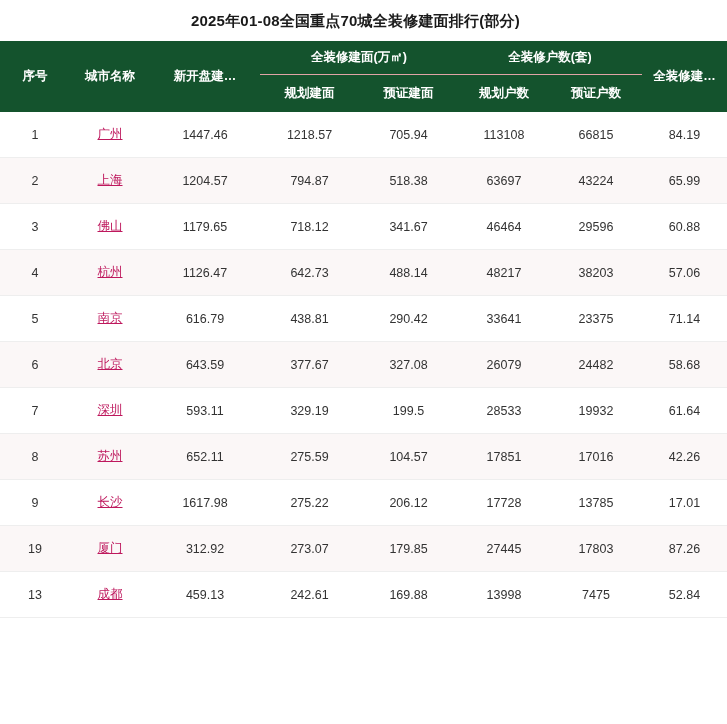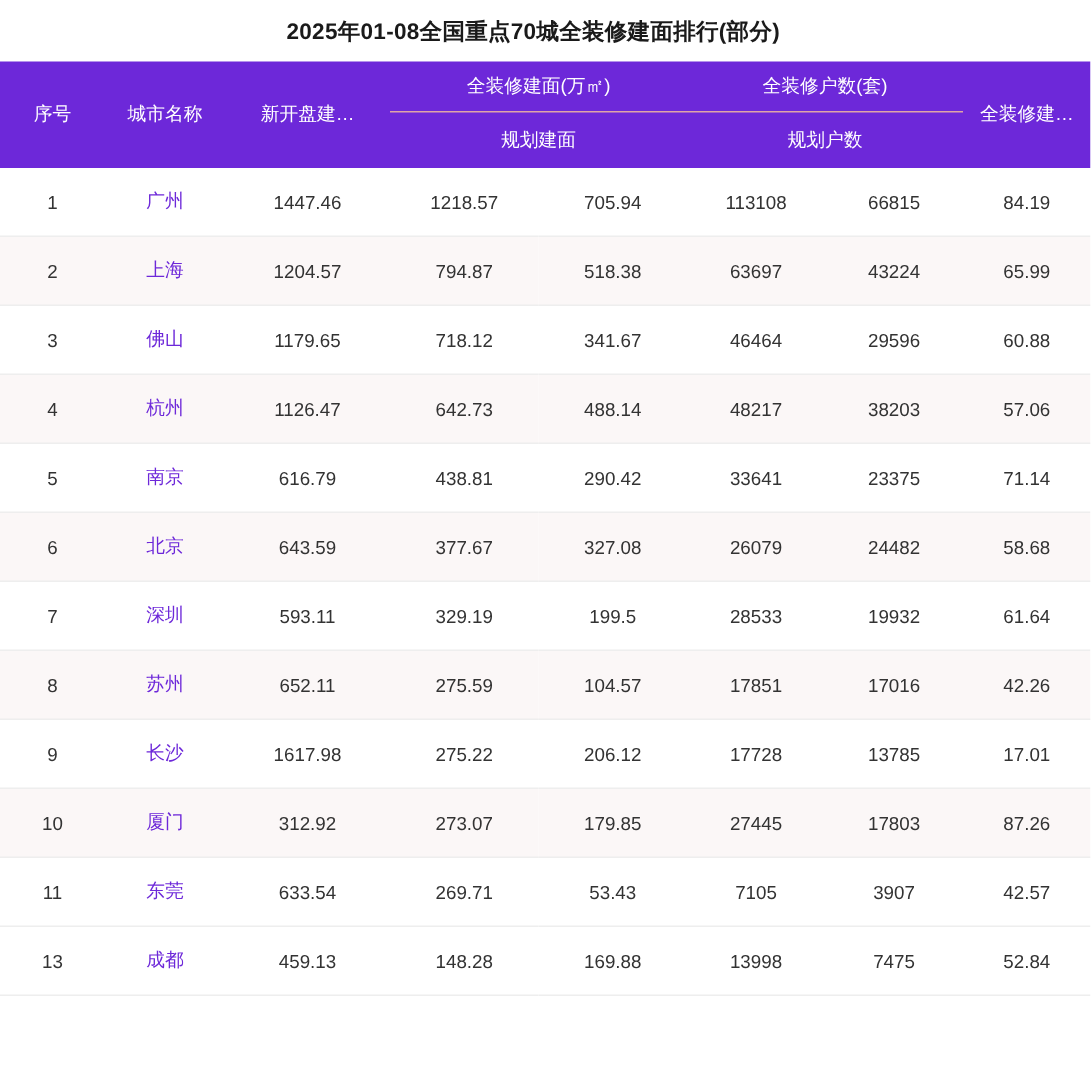--- a/index.html
+++ b/index.html
@@ -22,38 +22,37 @@
     padding: 12px 16px 10px 0;
     letter-spacing: 0.2px;
   }
   table.data-table {
     width: 727px;
     border-collapse: collapse;
     table-layout: fixed;
   }
   
   thead tr.head-row th {
-    background: #6d28d9;
+    background: #14532d;
     color: #ffffff;
     font-size: 12.5px;
-    font-weight: normal;
+    font-weight: bold;
     text-align: center;
     vertical-align: middle;
     padding: 0;
     border: none;
   }
   .grp-top {
     height: 33px;
     line-height: 33px;
     border-bottom: 1px solid #e0a4a6;
   }
   .grp-bottom {
     height: 37px;
     line-height: 37px;
-    flex-direction: column;
   }
   .grp-cell {
     padding: 0;
   }
   .grp-sub {
     display: flex;
   }
   .grp-sub > div {
     flex: 1 1 50%;
     text-align: center;
@@ -77,21 +76,22 @@
     padding: 0 4px;
     color: #333333;
   }
   tbody tr.odd td {
     background: #ffffff;
   }
   tbody tr.even td {
     background: #fbf7f7;
   }
   td.city {
-    color: #6d28d9;
+    color: #be185d;
+    text-decoration: underline;
   }
   col.c-idx   { width: 70px; }
   col.c-city  { width: 80px; }
   col.c-new   { width: 110px; }
   col.c-pa    { width: 99px; }
   col.c-pb    { width: 99px; }
   col.c-ua    { width: 92px; }
   col.c-ub    { width: 92px; }
   col.c-last  { width: 85px; }
 </style>
@@ -238,43 +238,33 @@
         <td>9</td>
         <td class="city">长沙</td>
         <td>1617.98</td>
         <td>275.22</td>
         <td>206.12</td>
         <td>17728</td>
         <td>13785</td>
         <td>17.01</td>
       </tr>
       <tr class="even">
-        <td>10</td>
+        <td>19</td>
         <td class="city">厦门</td>
         <td>312.92</td>
         <td>273.07</td>
         <td>179.85</td>
         <td>27445</td>
         <td>17803</td>
         <td>87.26</td>
       </tr>
       <tr class="odd">
-        <td>11</td>
-        <td class="city">东莞</td>
-        <td>633.54</td>
-        <td>269.71</td>
-        <td>53.43</td>
-        <td>7105</td>
-        <td>3907</td>
-        <td>42.57</td>
-      </tr>
-      <tr class="odd">
         <td>13</td>
         <td class="city">成都</td>
         <td>459.13</td>
-        <td>148.28</td>
+        <td>242.61</td>
         <td>169.88</td>
         <td>13998</td>
         <td>7475</td>
         <td>52.84</td>
       </tr>
     </tbody>
 </table>
 
 </body></html>

